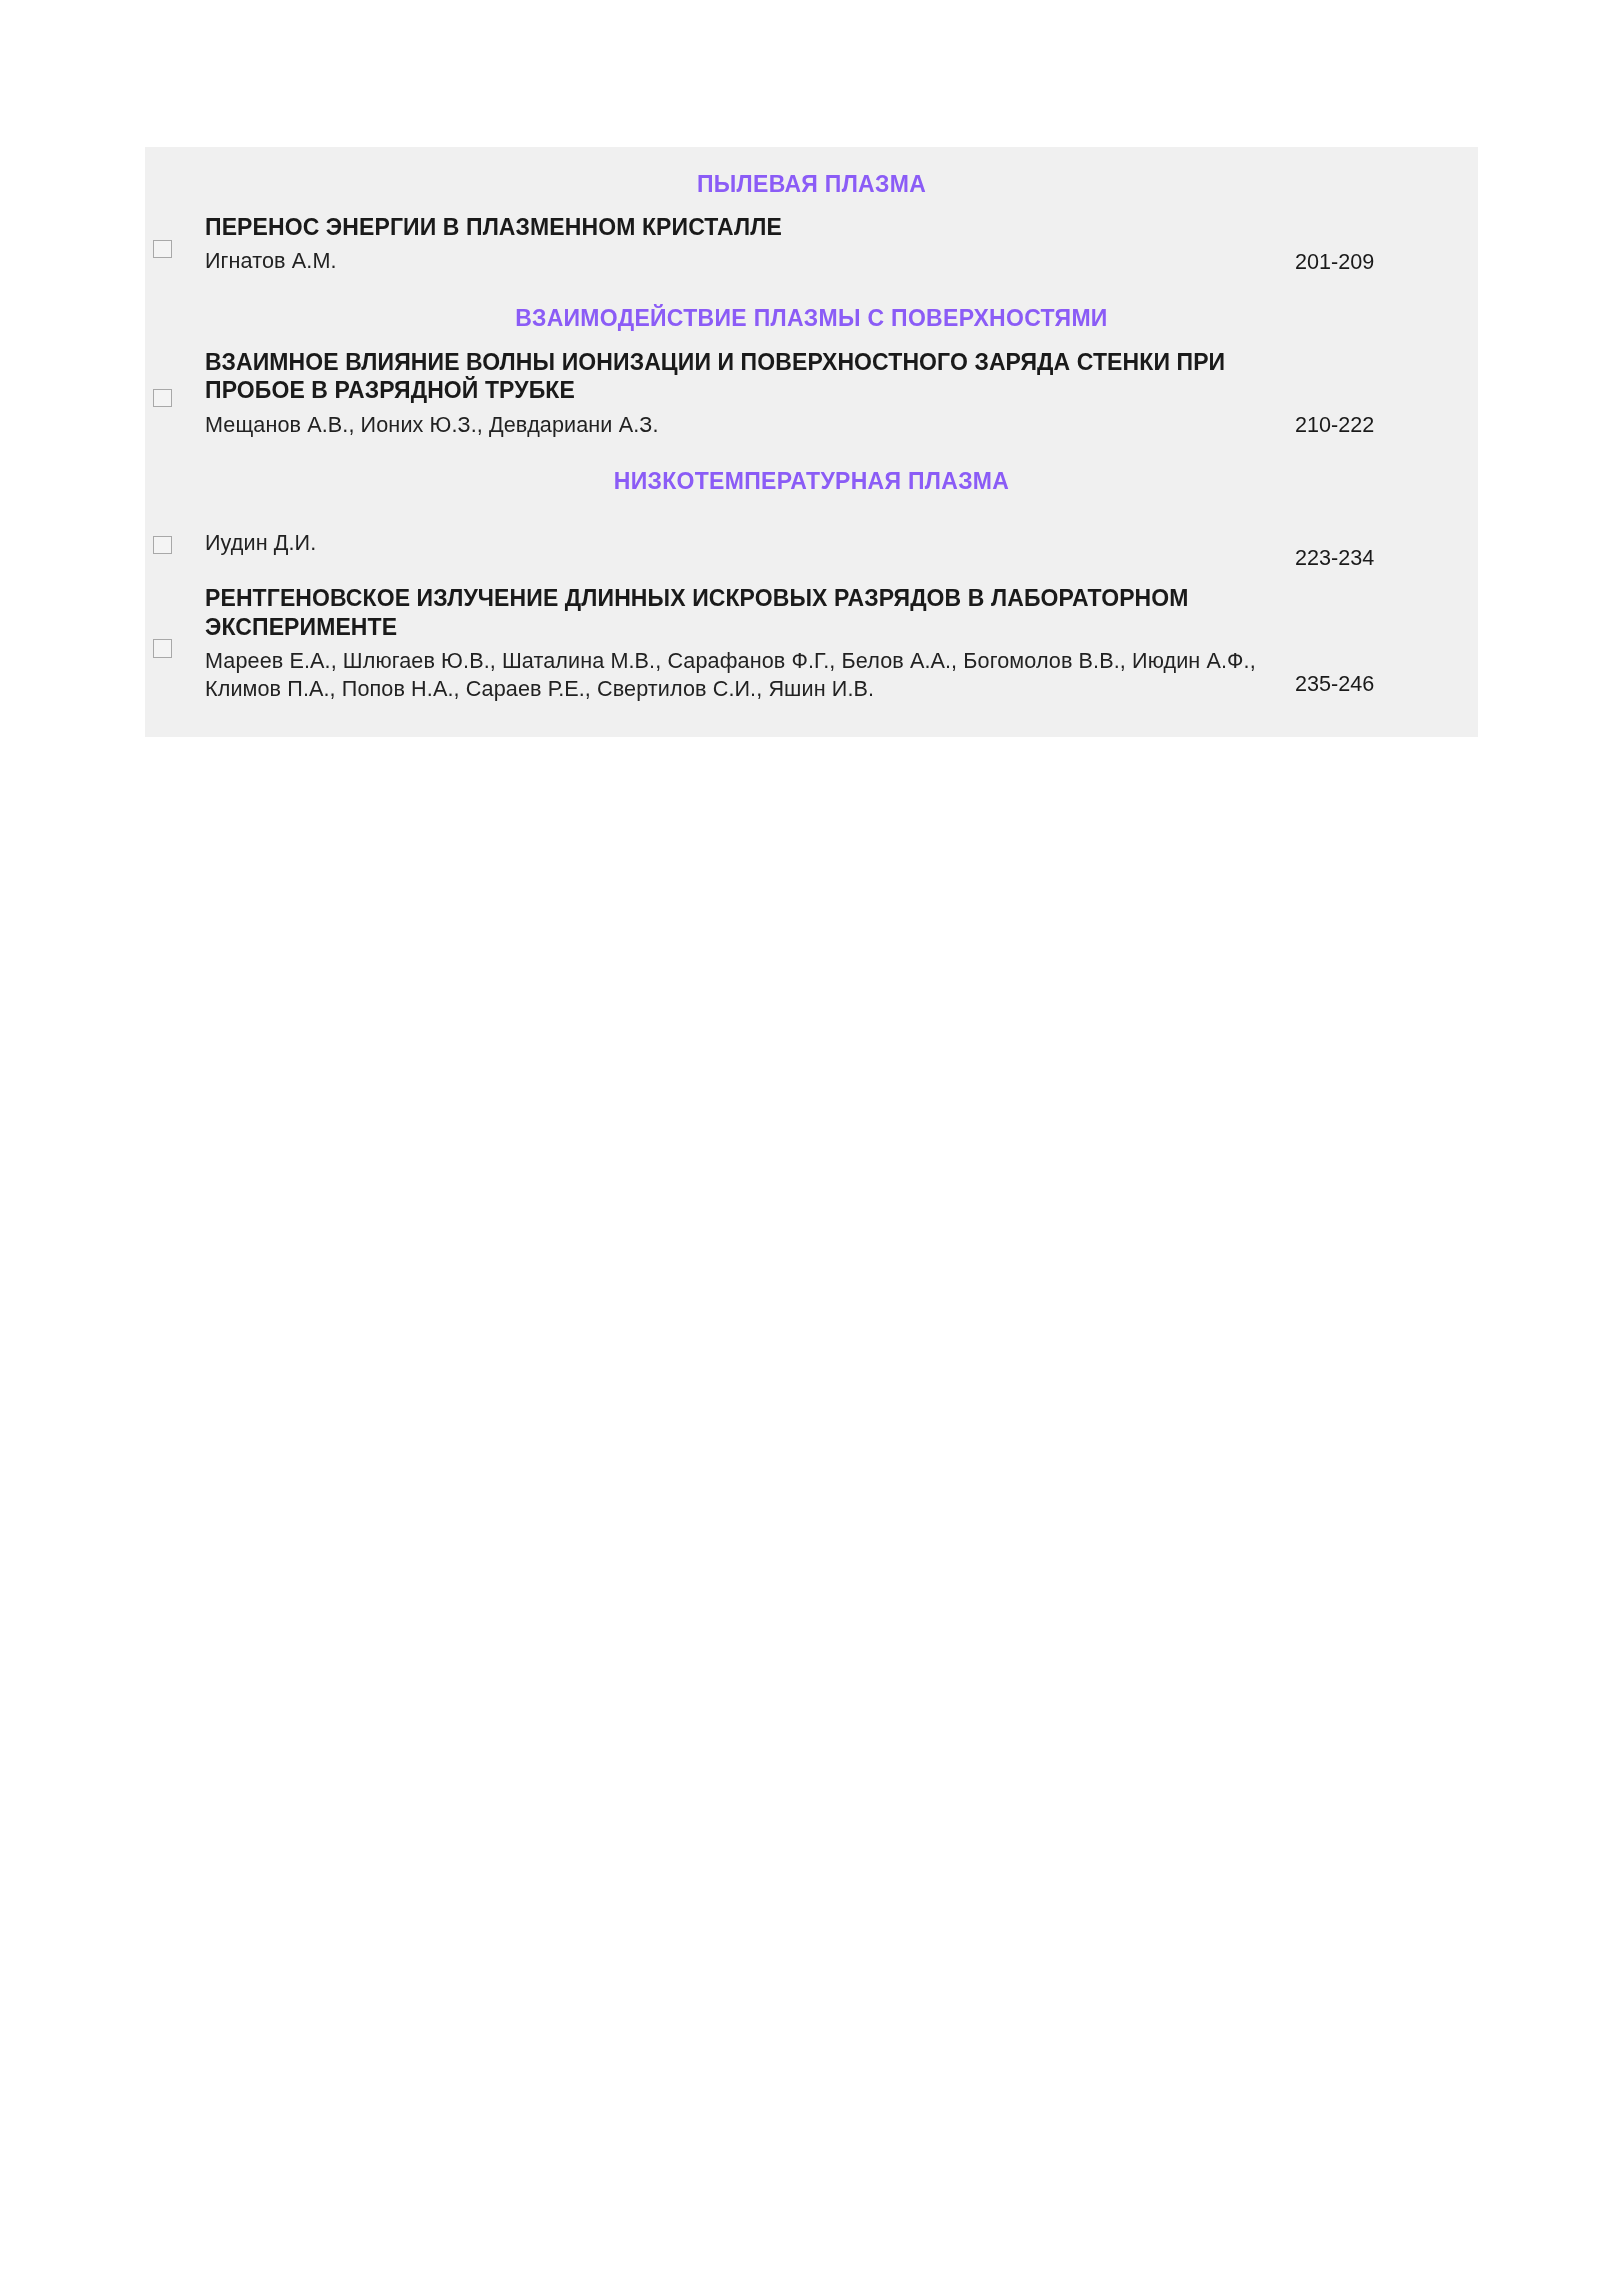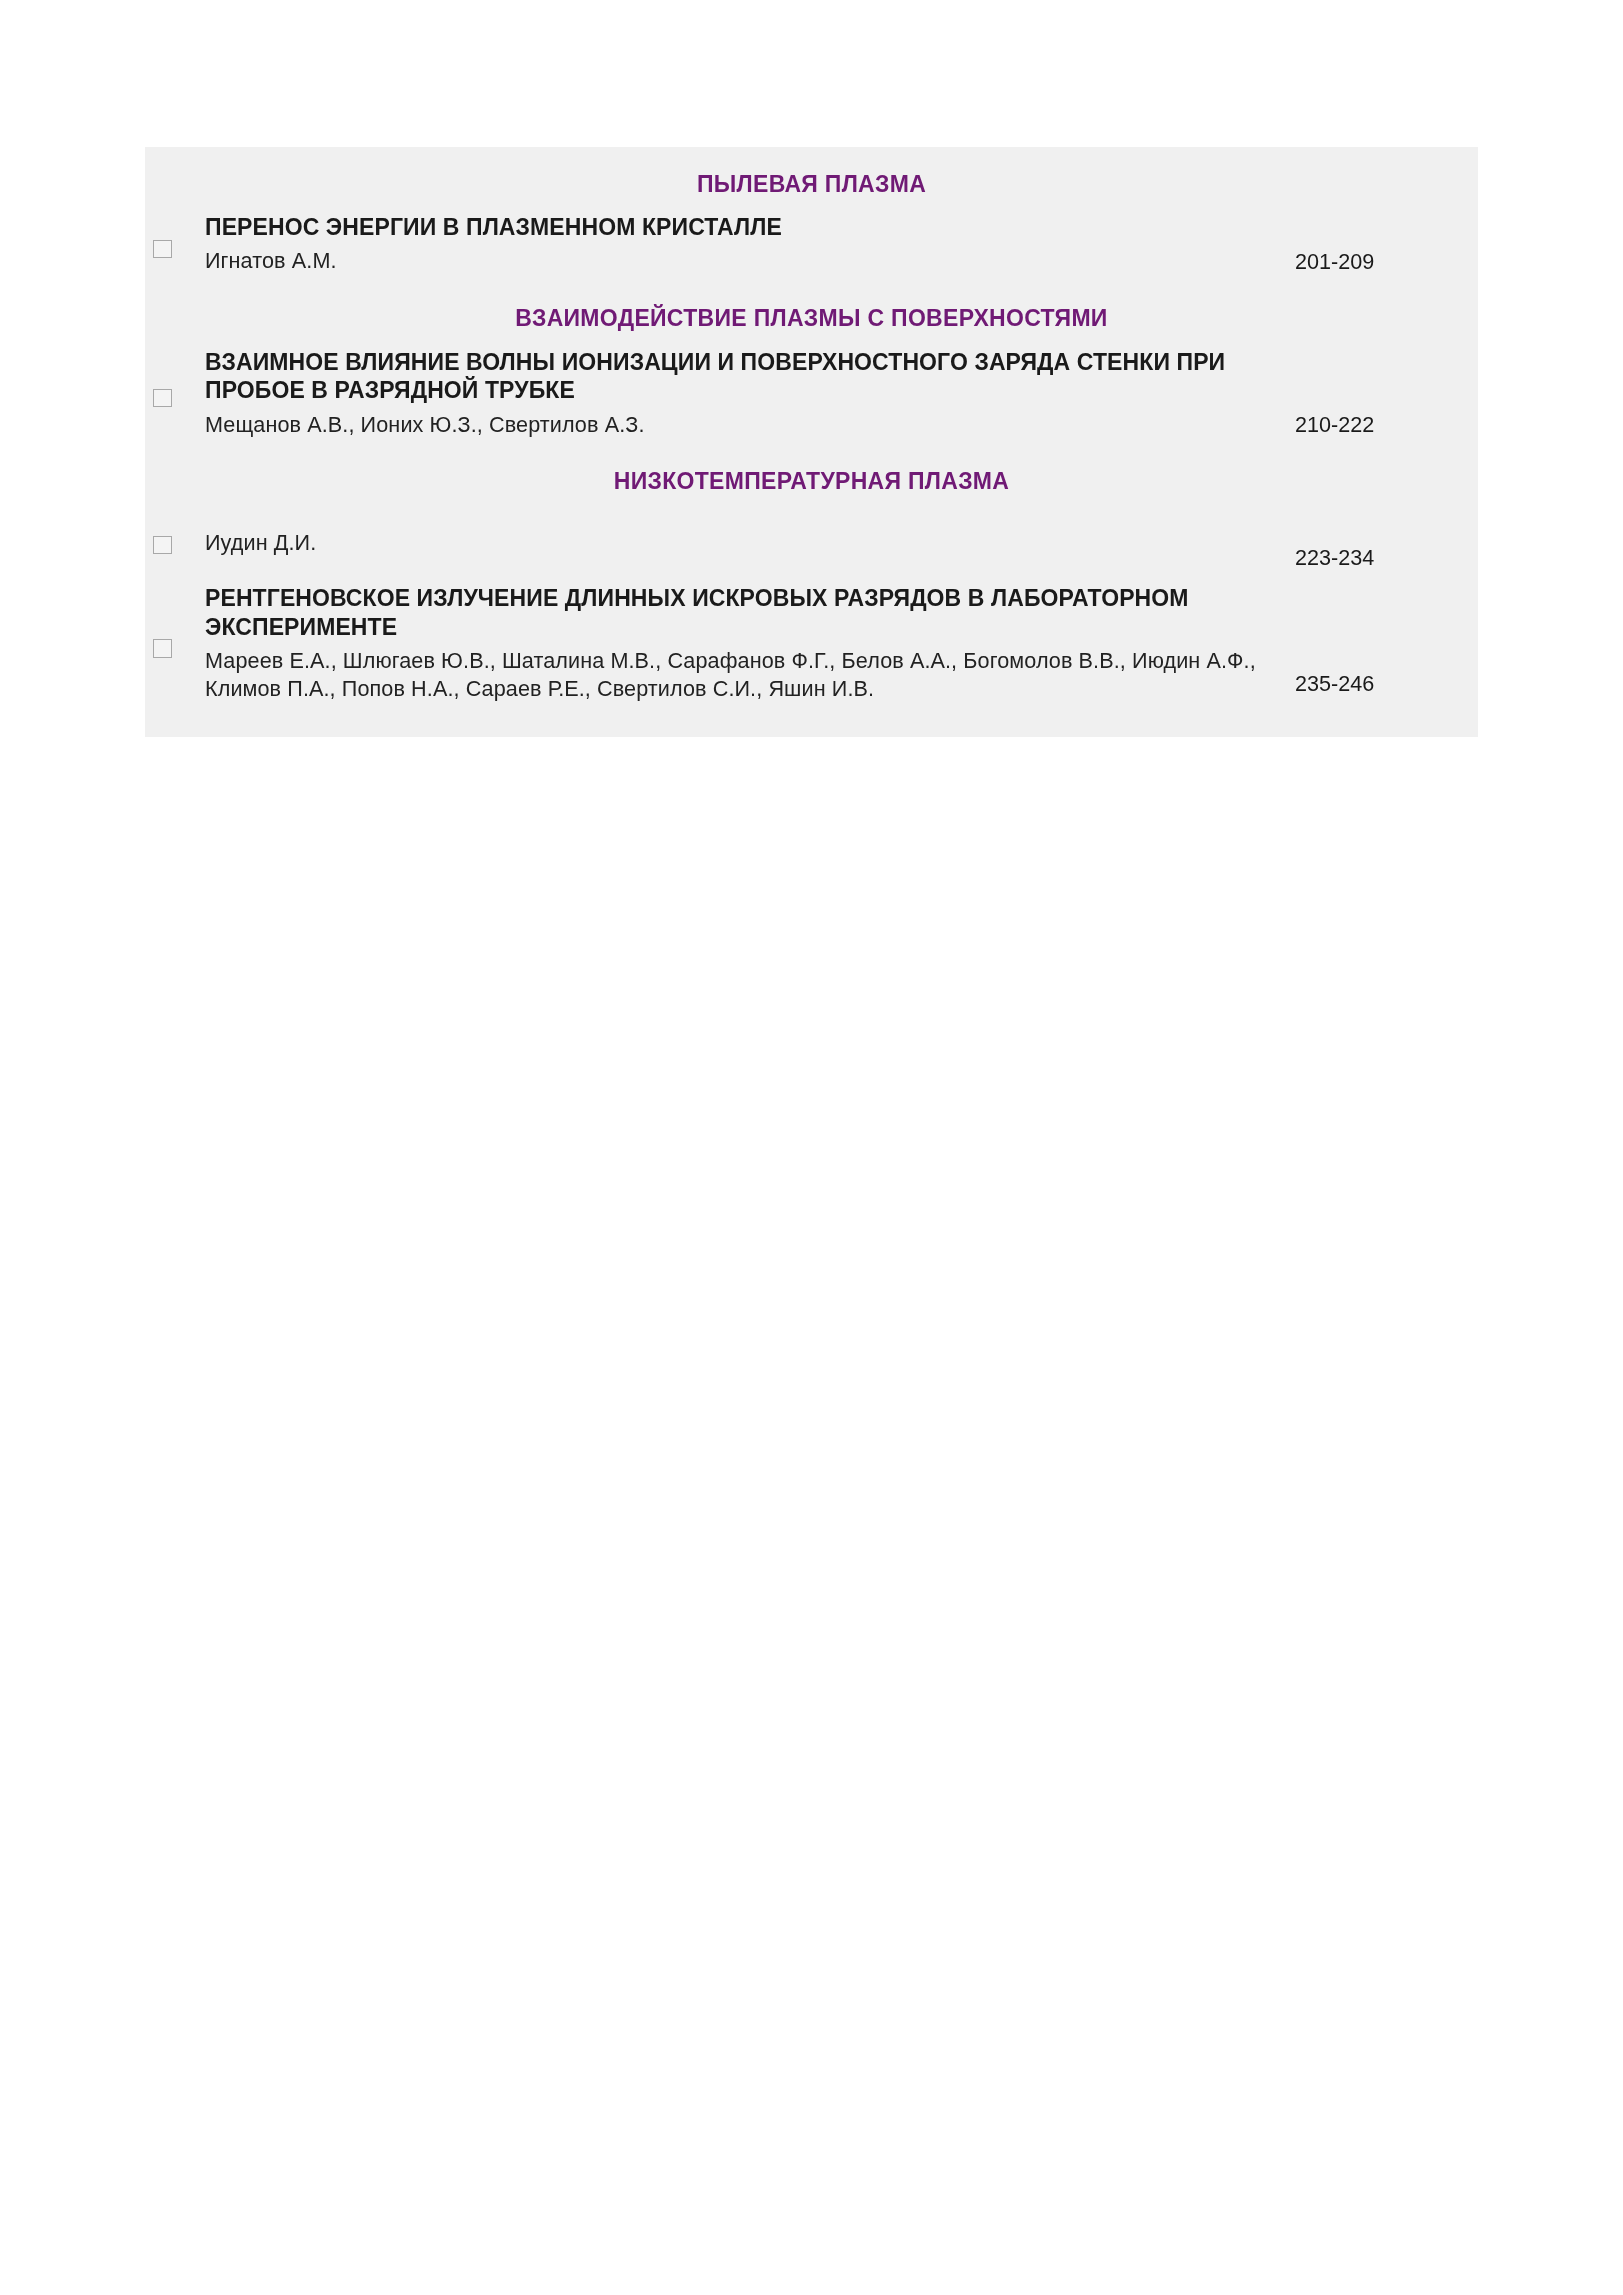--- a/index.html
+++ b/index.html
@@ -27,21 +27,21 @@
     width: 1333px;
     background: #f0f0f0;
     padding: 0 0 29px 0;
     box-sizing: border-box;
   }
   .section-heading {
     text-align: center;
     font-size: 23px;
     font-weight: bold;
     letter-spacing: 0.3px;
-    color: #701a75;
+    color: #8b5cf6;
     padding: 25px 0 6.5px 0;
   }
   .section-heading.first {
     padding-top: 23.6px;
   }
   .entry {
     display: flex;
     align-items: center;
     padding: 9.2px 0 3.9px 0;
   }
@@ -111,21 +111,21 @@
     </div>
 
     <div class="section-heading">ВЗАИМОДЕЙСТВИЕ ПЛАЗМЫ С ПОВЕРХНОСТЯМИ</div>
 
     <div class="entry tall">
       <div class="entry-check">
         <span class="checkbox"></span>
       </div>
       <div class="entry-body">
         <div class="entry-title">ВЗАИМНОЕ ВЛИЯНИЕ ВОЛНЫ ИОНИЗАЦИИ И ПОВЕРХНОСТНОГО ЗАРЯДА СТЕНКИ ПРИ ПРОБОЕ В РАЗРЯДНОЙ ТРУБКЕ</div>
-        <div class="entry-authors">Мещанов А.В., Ионих Ю.З., Свертилов А.З.</div>
+        <div class="entry-authors">Мещанов А.В., Ионих Ю.З., Девдариани А.З.</div>
       </div>
       <div class="entry-pages">210-222</div>
     </div>
 
     <div class="section-heading">НИЗКОТЕМПЕРАТУРНАЯ ПЛАЗМА</div>
 
     <div class="entry">
       <div class="entry-check">
         <span class="checkbox"></span>
       </div>

